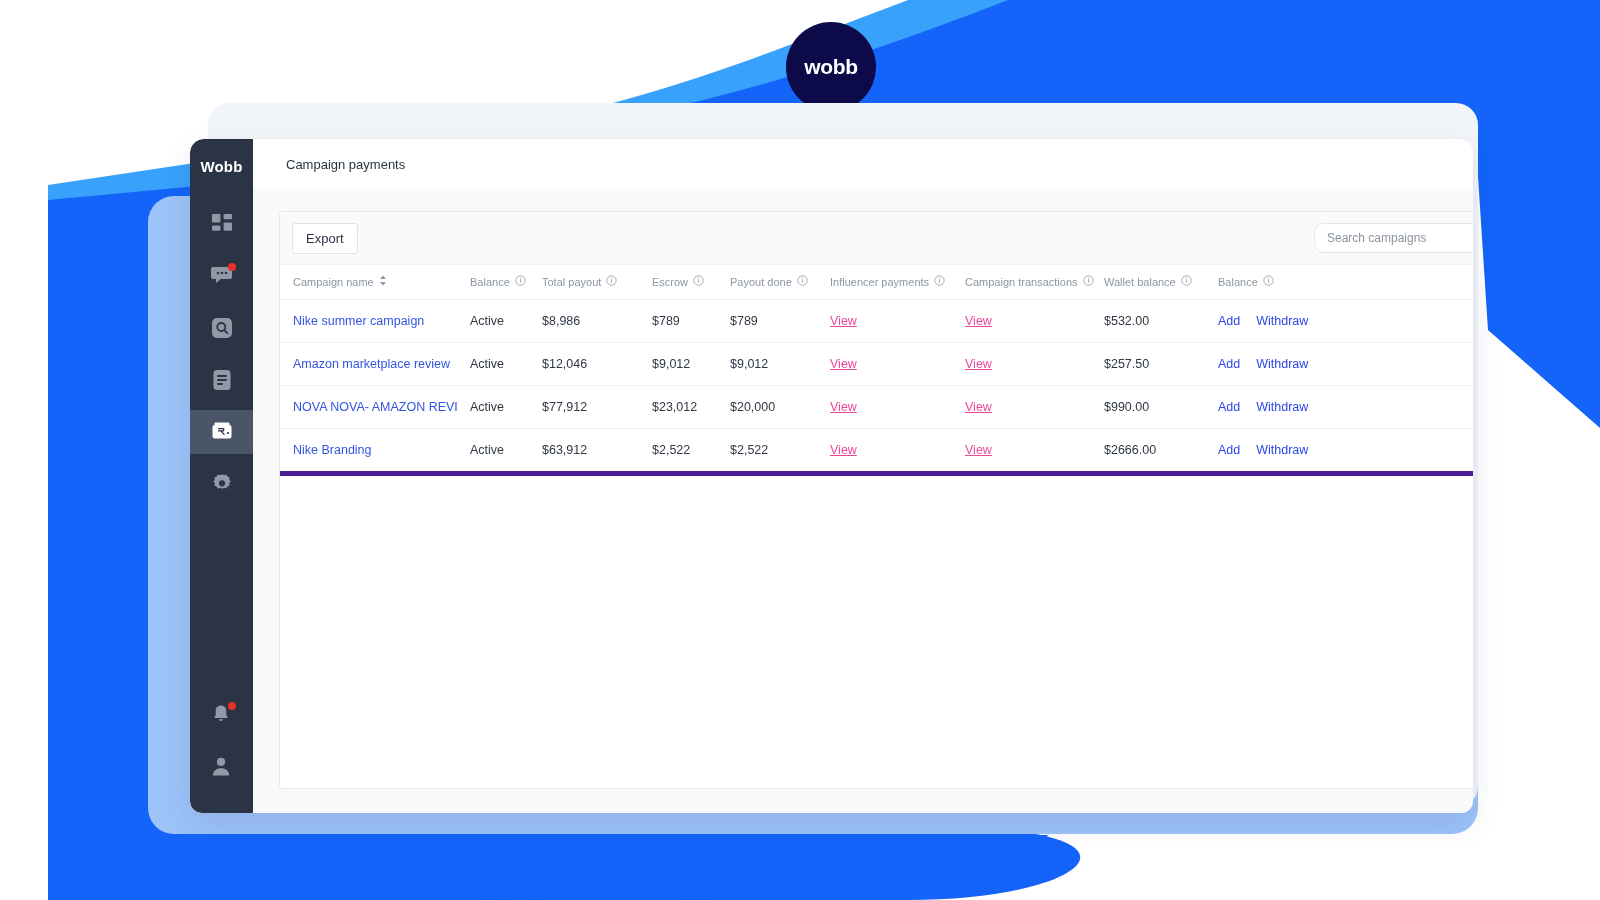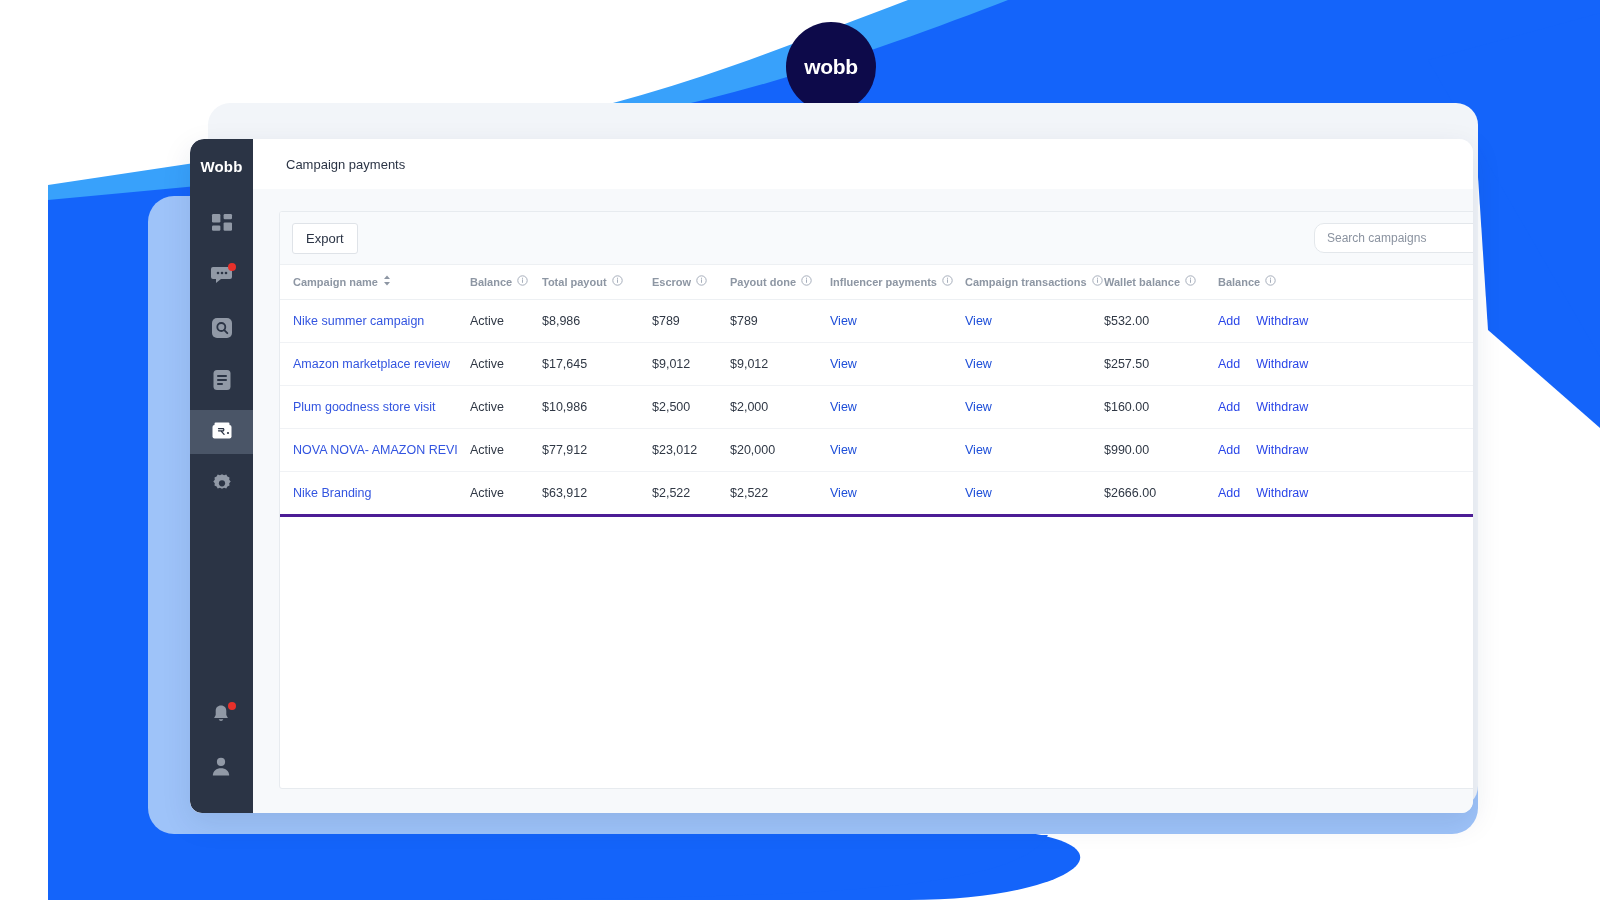--- a/index.html
+++ b/index.html
@@ -138,36 +138,36 @@
     width: 100%;
     background: transparent;
     font-family: "Liberation Sans", sans-serif;
   }
   .search-input::placeholder { color: #8b93a0; }
   .chev { flex: none; margin-left: 6px; }
 
   
   table { width: 100%; border-collapse: collapse; table-layout: fixed; }
   thead th {
-    font-size: 11px; font-weight: bold; color: #8d96a3;
+    font-size: 11px; font-weight: normal; color: #8d96a3;
     text-align: left;
     padding: 10px 0 11px 0;
     border-bottom: 1px solid #edf0f3;
     white-space: nowrap;
   }
   thead th .hlabel { display: inline-flex; align-items: center; gap: 5px; }
   tbody td {
     font-size: 12.5px; color: #303845;
     padding: 14px 0;
     border-bottom: 1px solid #f0f2f5;
     white-space: nowrap;
   }
-  tbody tr:last-child td { border-bottom: 3px solid #4c1d95; }
+  tbody tr:last-child td { border-bottom: 5px solid #4c1d95; }
   .camp-link { color: #3355e0; text-decoration: none; cursor: pointer; }
-  .view-link { color: #1d4ed8; cursor: pointer; }
+  .view-link { color: #ec4899; text-decoration: underline; cursor: pointer; }
   .act-link { color: #2a46e8; cursor: pointer; }
   .act-gap { display: inline-block; width: 16px; }
 
   col.c-name   { width: 190px; }
   col.c-status { width: 72px;  }
   col.c-total  { width: 110px; }
   col.c-escrow { width: 78px;  }
   col.c-payout { width: 100px; }
   col.c-inf    { width: 135px; }
   col.c-trans  { width: 139px; }
@@ -453,40 +453,29 @@
                 <td>$789</td>
                 <td><span class="view-link">View</span></td>
                 <td><span class="view-link">View</span></td>
                 <td>$532.00</td>
                 <td><span class="act-link">Add</span><span class="act-gap"></span><span class="act-link">Withdraw</span></td>
               </tr>
 
               <tr>
                 <td class="pad-l"><a class="camp-link">Amazon marketplace review</a></td>
                 <td>Active</td>
-                <td>$17,645</td>
+                <td>$12,046</td>
                 <td>$9,012</td>
                 <td>$9,012</td>
                 <td><span class="view-link">View</span></td>
                 <td><span class="view-link">View</span></td>
                 <td>$257.50</td>
                 <td><span class="act-link">Add</span><span class="act-gap"></span><span class="act-link">Withdraw</span></td>
               </tr>
 
-              <tr>
-                <td class="pad-l"><a class="camp-link">Plum goodness store visit</a></td>
-                <td>Active</td>
-                <td>$10,986</td>
-                <td>$2,500</td>
-                <td>$2,000</td>
-                <td><span class="view-link">View</span></td>
-                <td><span class="view-link">View</span></td>
-                <td>$160.00</td>
-                <td><span class="act-link">Add</span><span class="act-gap"></span><span class="act-link">Withdraw</span></td>
-              </tr>
 
               <tr>
                 <td class="pad-l"><a class="camp-link">NOVA NOVA- AMAZON REVI</a></td>
                 <td>Active</td>
                 <td>$77,912</td>
                 <td>$23,012</td>
                 <td>$20,000</td>
                 <td><span class="view-link">View</span></td>
                 <td><span class="view-link">View</span></td>
                 <td>$990.00</td>

